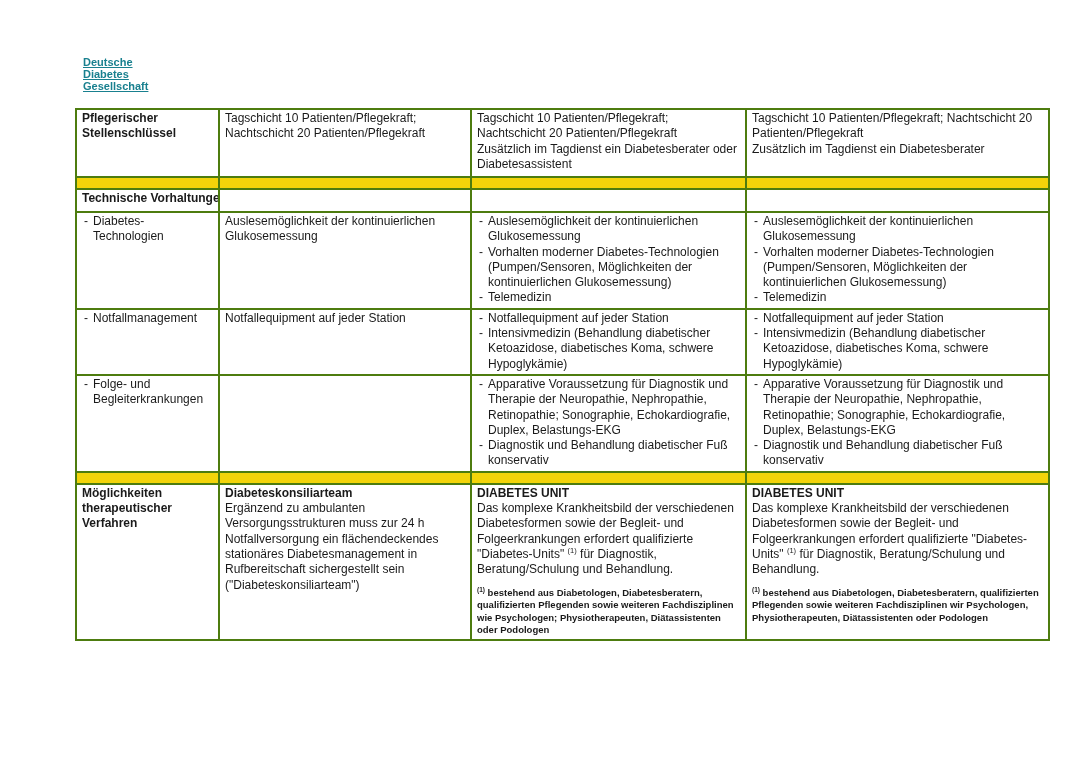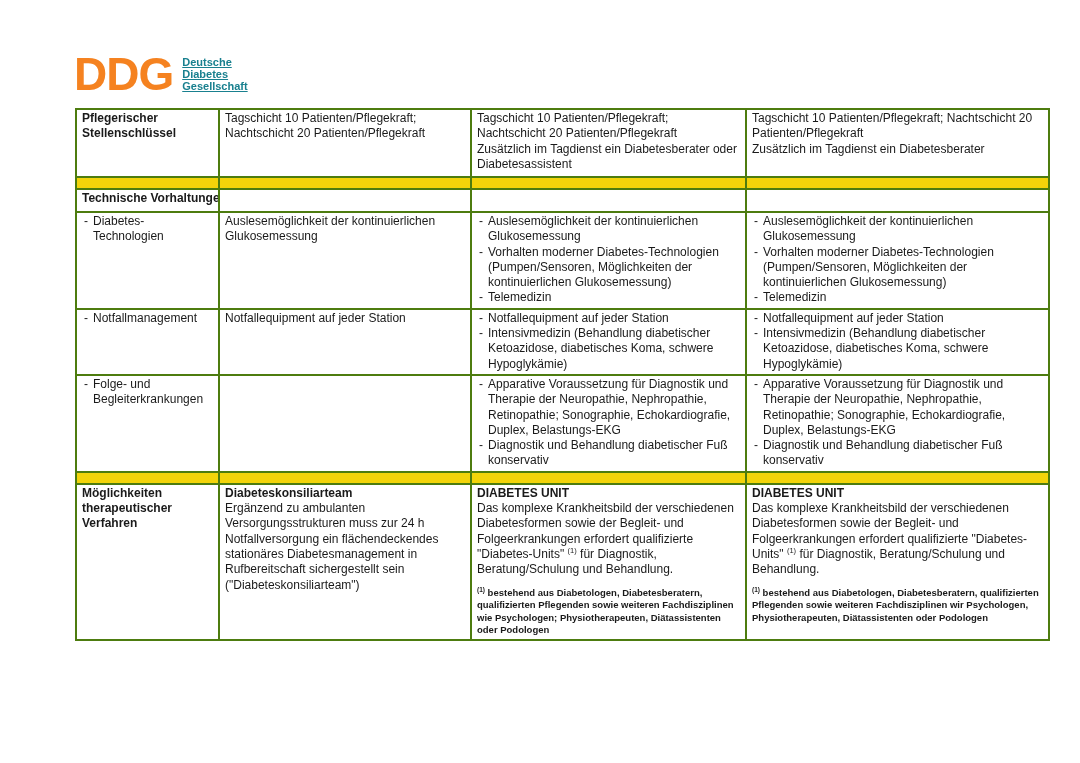--- a/index.html
+++ b/index.html
@@ -62,21 +62,20 @@
     font-size:9.5px;font-weight:bold;line-height:12.5px;
   }
   .footnote .sup{font-size:6.5px;}
 </style>
 </head>
 <body>
 
 <div class="page">
 
   <div class="logo">
-    <div class="logo-wordmark">DDG</div>
     <div class="logo-org">
       <div>Deutsche</div>
       <div>Diabetes</div>
       <div>Gesellschaft</div>
     </div>
   </div>
 
   <table class="req">
     <colgroup>
         <col style="width:143px">

